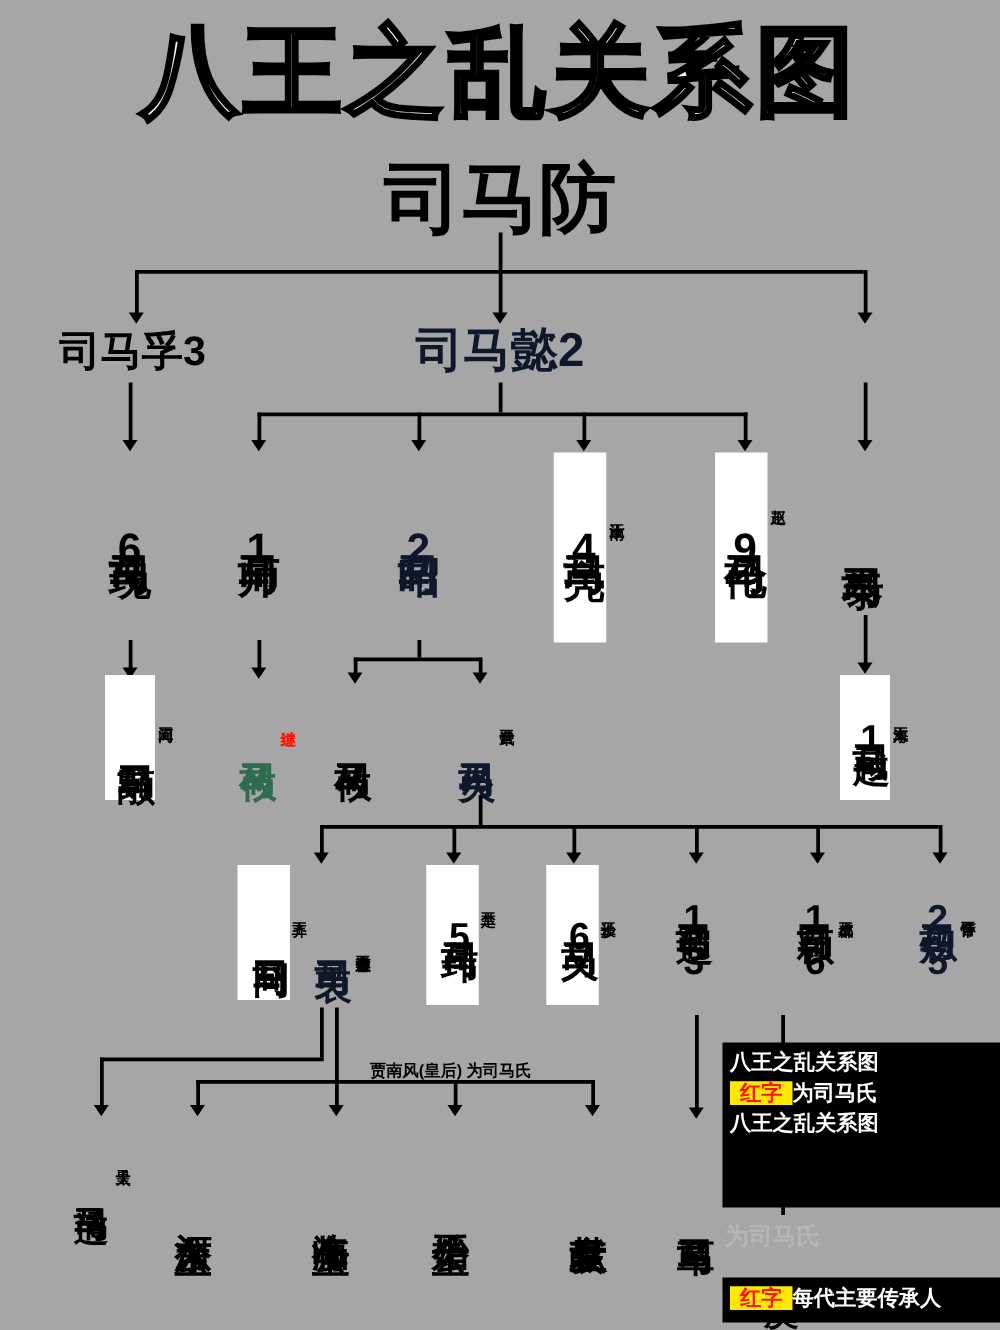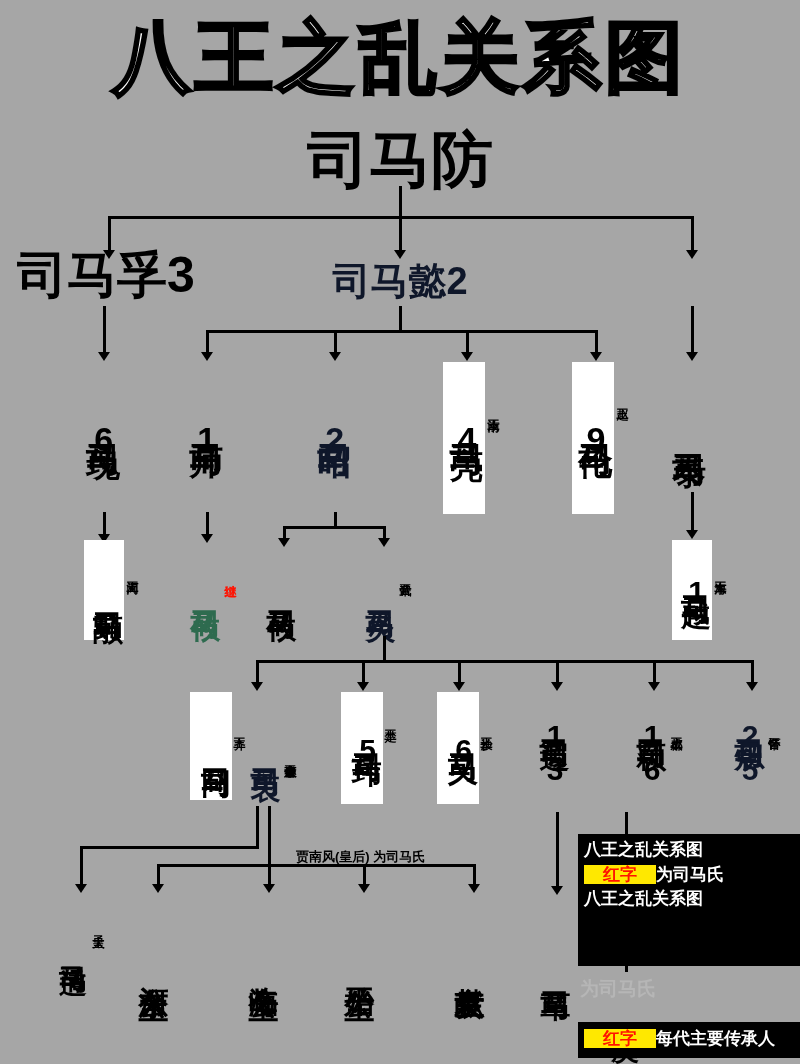--- a/index.html
+++ b/index.html
@@ -74,21 +74,21 @@
   .legend{
     position:absolute;
     background:#000;
     color:#fff;
     font-weight:bold;
     font-size:17px;
     line-height:1.45;
     padding:4px 6px;
     box-sizing:border-box;
   }
-  .legend .hl-red{color:#ff1200;background:#ffe800;padding:0 19px;}
+  .legend .hl-red{color:#ff1200;background:#ffe800;padding:0 8px;}
   .legend .w{color:#fff;}
   .legend-row{white-space:nowrap;}
 
   .watermark{
     position:absolute;
     color:#b9b9b9;
     font-size:19px;
     font-weight:bold;
     opacity:.85;
   }
@@ -112,21 +112,21 @@
 
   <div class="ln vl" style="left:399px;top:186px;height:30px;"></div>
   <div class="ln hl" style="left:108px;top:216px;width:583px;"></div>
   <div class="ln vl" style="left:108px;top:216px;height:38px;"></div>
   <div class="ln vl" style="left:399px;top:216px;height:38px;"></div>
   <div class="ln vl" style="left:691px;top:216px;height:38px;"></div>
   <div class="arrow" style="left:103px;top:250px;"></div>
   <div class="arrow" style="left:394px;top:250px;"></div>
   <div class="arrow" style="left:686px;top:250px;"></div>
 
-  <div class="node" style="left:8px;top:250px;width:196px;font-size:50px;">司马孚3</div>
+  <div class="node" style="left:8px;top:264px;width:196px;font-size:33px;">司马孚3</div>
   <div class="node red" style="left:300px;top:262px;width:200px;font-size:38px;">司马懿2</div>
 
   <div class="ln vl" style="left:103px;top:306px;height:52px;"></div>
   <div class="arrow" style="left:98px;top:352px;"></div>
 
   <div class="ln vl" style="left:399px;top:306px;height:24px;"></div>
   <div class="ln hl" style="left:206px;top:330px;width:392px;"></div>
   <div class="ln vl" style="left:206px;top:330px;height:28px;"></div>
   <div class="ln vl" style="left:334px;top:330px;height:28px;"></div>
   <div class="ln vl" style="left:466px;top:330px;height:28px;"></div>

